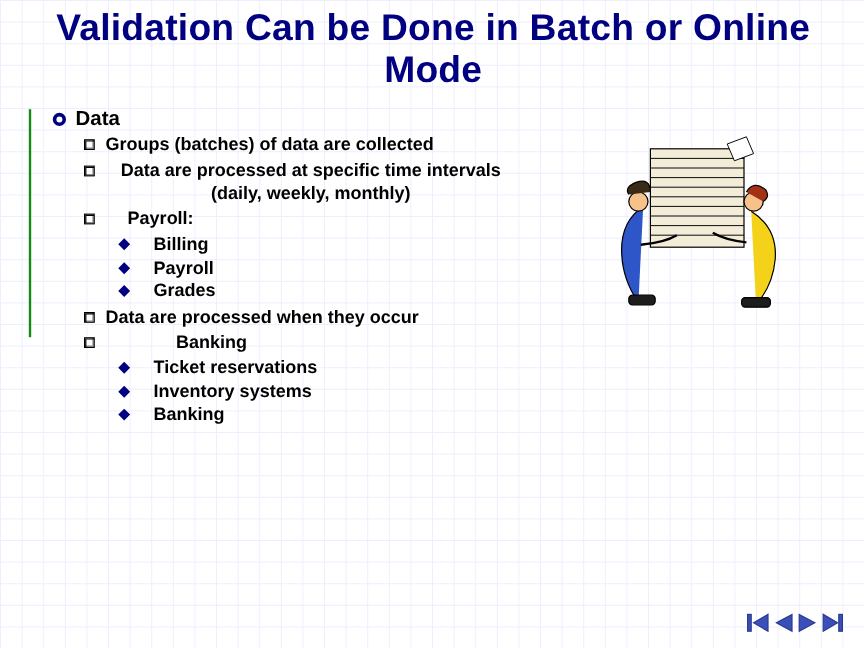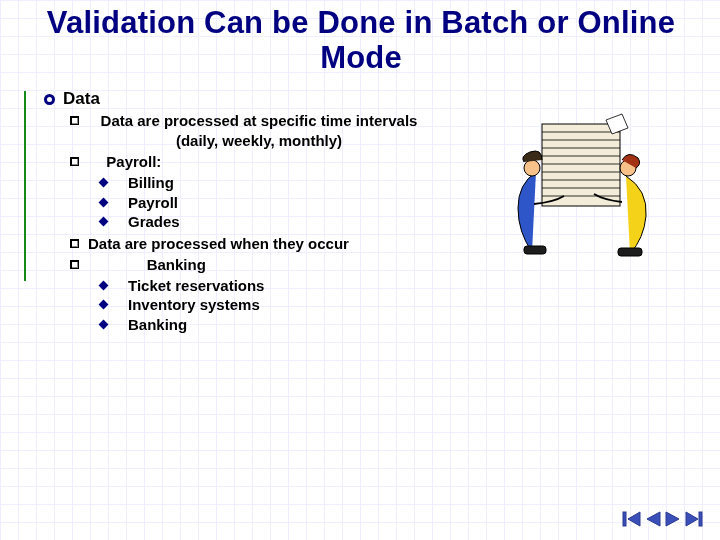--- a/index.html
+++ b/index.html
@@ -125,20 +125,24 @@
 <div class="slide">
   <h1 class="title">Validation Can be Done in Batch or Online Mode</h1>
 
   <div class="content">
 
     <div class="section-head">
       <span class="bullet-circle"></span>
       <span>Data</span>
     </div>
     <ul class="sub">
+      <li>
+        <span class="square-bullet"></span>
+        <span>Groups (batches) of data are collected</span>
+      </li>
       <li>
         <span class="square-bullet"></span>
         <span>Data are processed at specific time intervals (daily, weekly, monthly)</span>
       </li>
       <li>
         <span class="square-bullet"></span>
         <div>
           <span>Payroll:</span>
           <ul class="subsub">
             <li>

